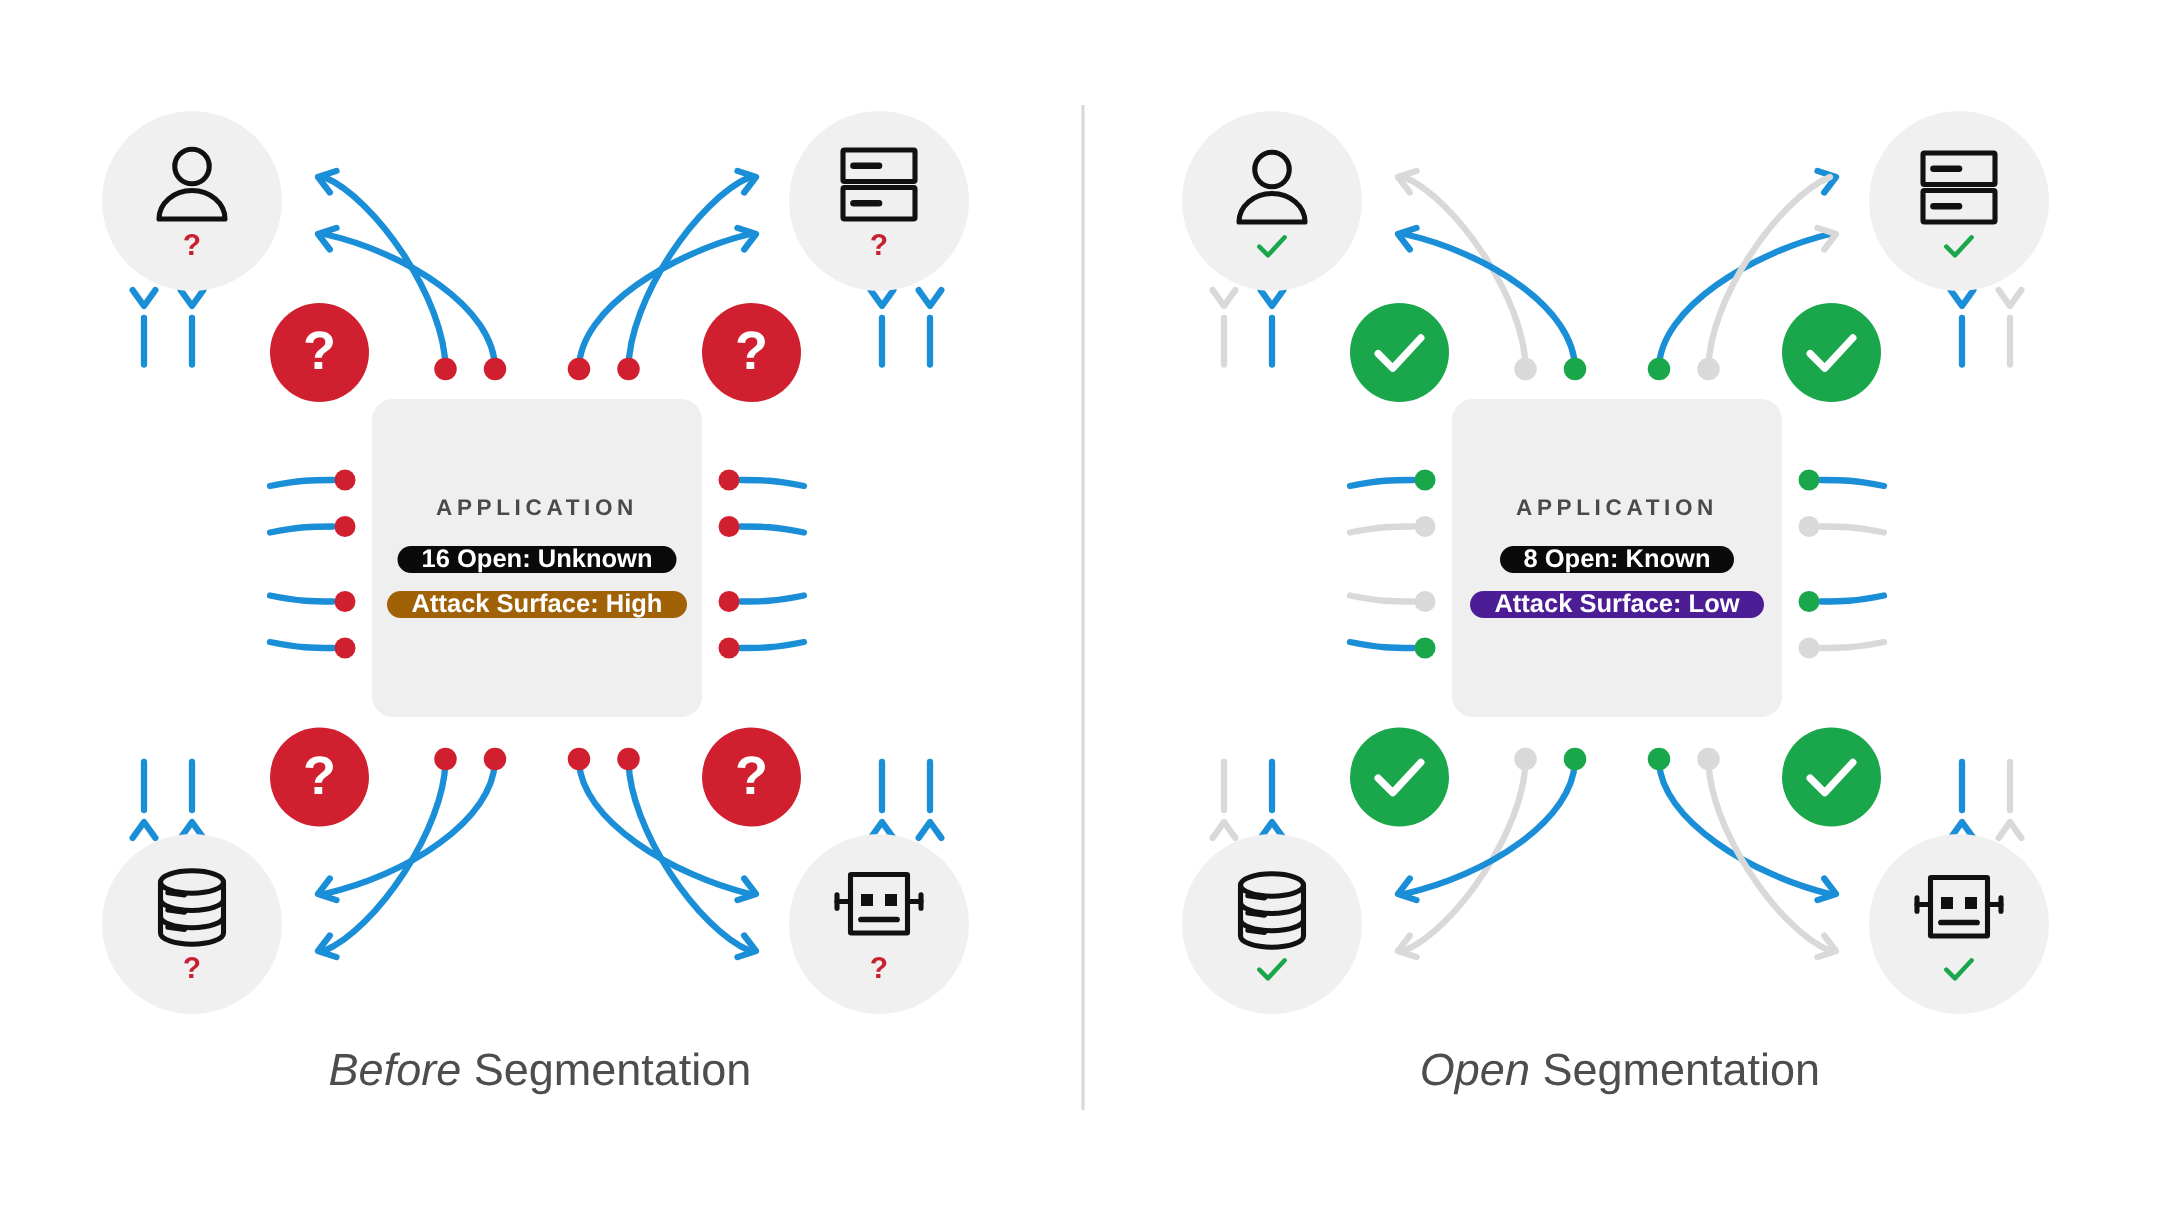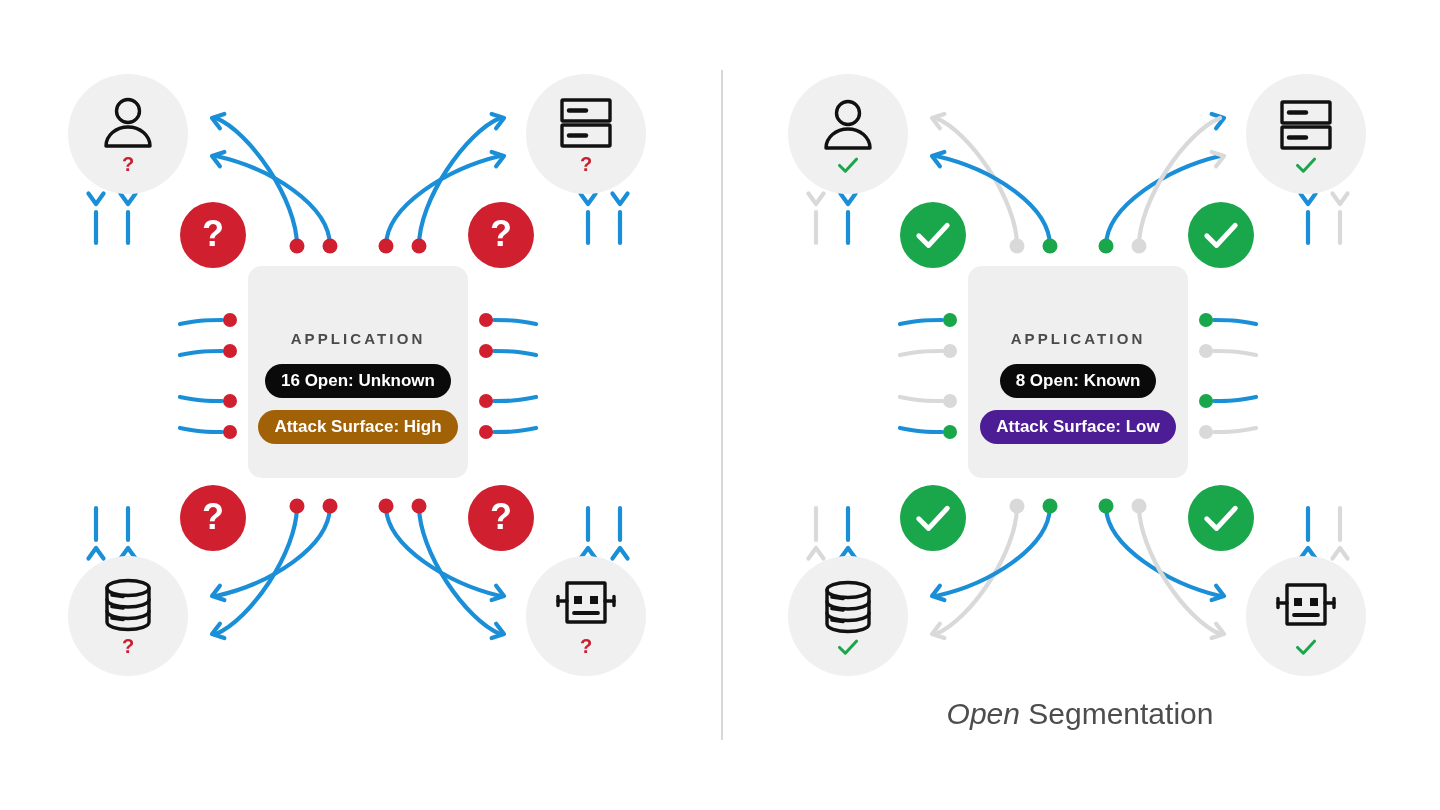--- a/index.html
+++ b/index.html
@@ -32,21 +32,21 @@
              margin-top:-2px;}
   .badge svg{width:36px;height:28px;}
 
   
   .appcard{position:absolute;background:#efefef;border-radius:14px;
            display:flex;flex-direction:column;align-items:center;}
   .appcard .app-title{color:#4a4a4a;font-size:15px;font-weight:700;
            letter-spacing:3.1px;margin-top:64px;}
   .pill{border-radius:999px;display:flex;align-items:center;
         justify-content:center;font-size:17px;font-weight:700;color:#fff;
-        height:34px;padding:0 16px;min-width:150px;box-sizing:border-box;}
+        height:18px;padding:0 16px;min-width:150px;box-sizing:border-box;}
   .pill.dark{background:#0a0a0a;margin-top:17px;}
   .pill.red{background:#a16207;margin-top:12px;}
   .pill.green{background:#4c1d95;margin-top:12px;}
 
   
   .links{position:absolute;left:0;top:0;width:720px;height:810px;
          pointer-events:none;}
 
   
   .caption{position:absolute;width:720px;text-align:center;
@@ -169,20 +169,21 @@
         <span class="qm">?</span>
       </div>
       <div class="badge red" style="left: 468px; top: 485px;">
         <span class="qm">?</span>
       </div>
       <div class="appcard" style="left: 248px; top: 266px; width: 220px; height: 212px;">
         <div class="app-title">APPLICATION</div>
         <div class="pill dark">16 Open: Unknown</div>
         <div class="pill red">Attack Surface: High</div>
       </div>
+      <div class="caption" style="left: 0px; top: 697px;"><span class="em">Before</span><span class="rest"> Segmentation</span></div>
     </div>
   <div class="panel right">
       <svg class="links" viewBox="0 0 720 810">
         <path d="M297 246 C297 200 250 132 216 118" fill="none" stroke="#d9d9d9" stroke-width="4.2" stroke-linecap="round"></path>
         <path d="M224.34006043507173 113.91063471199047 L212 118 L219.87566203636501 128.34282106047274" fill="none" stroke="#d9d9d9" stroke-width="4.2" stroke-linecap="round" stroke-linejoin="round"></path>
         <path d="M330 246 C330 205 270 168 216 156" fill="none" stroke="#1a8fd8" stroke-width="4.2" stroke-linecap="round"></path>
         <path d="M224.34006043507173 151.91063471199047 L212 156 L219.87566203636501 166.34282106047274" fill="none" stroke="#1a8fd8" stroke-width="4.2" stroke-linecap="round" stroke-linejoin="round"></path>
         <circle cx="297" cy="246" r="7.5" fill="#d9d9d9"></circle>
         <circle cx="330" cy="246" r="7.5" fill="#1aa64b"></circle>
         <path d="M386 246 C386 205 450 168 500 156" fill="none" stroke="#1a8fd8" stroke-width="4.2" stroke-linecap="round"></path>

